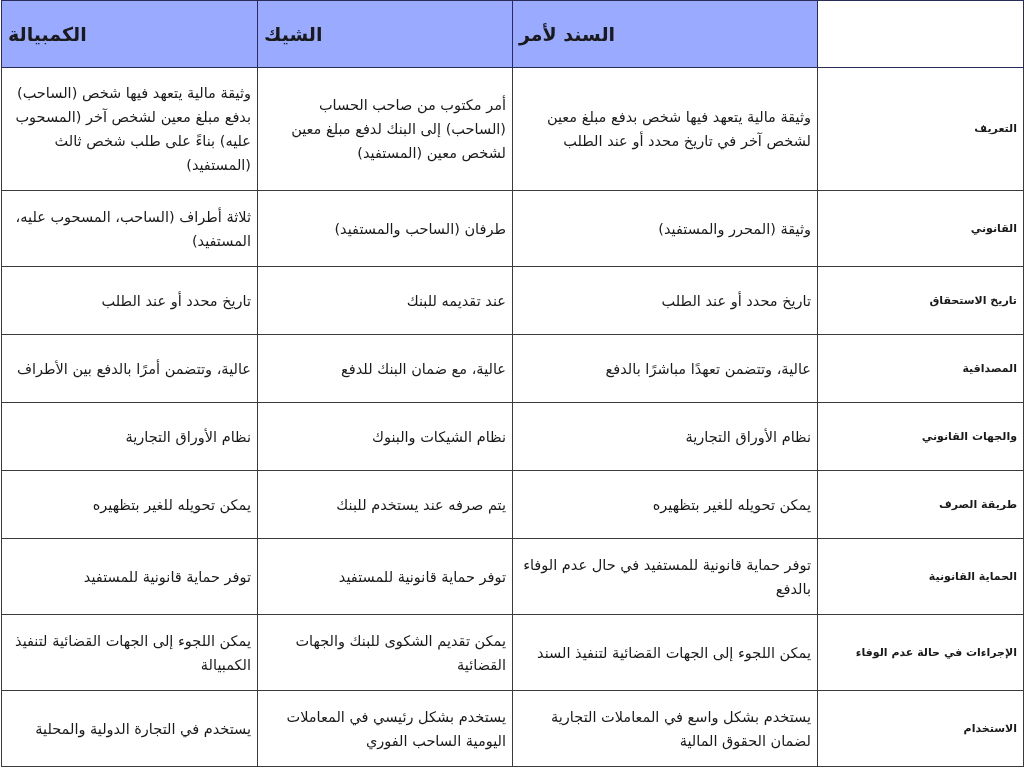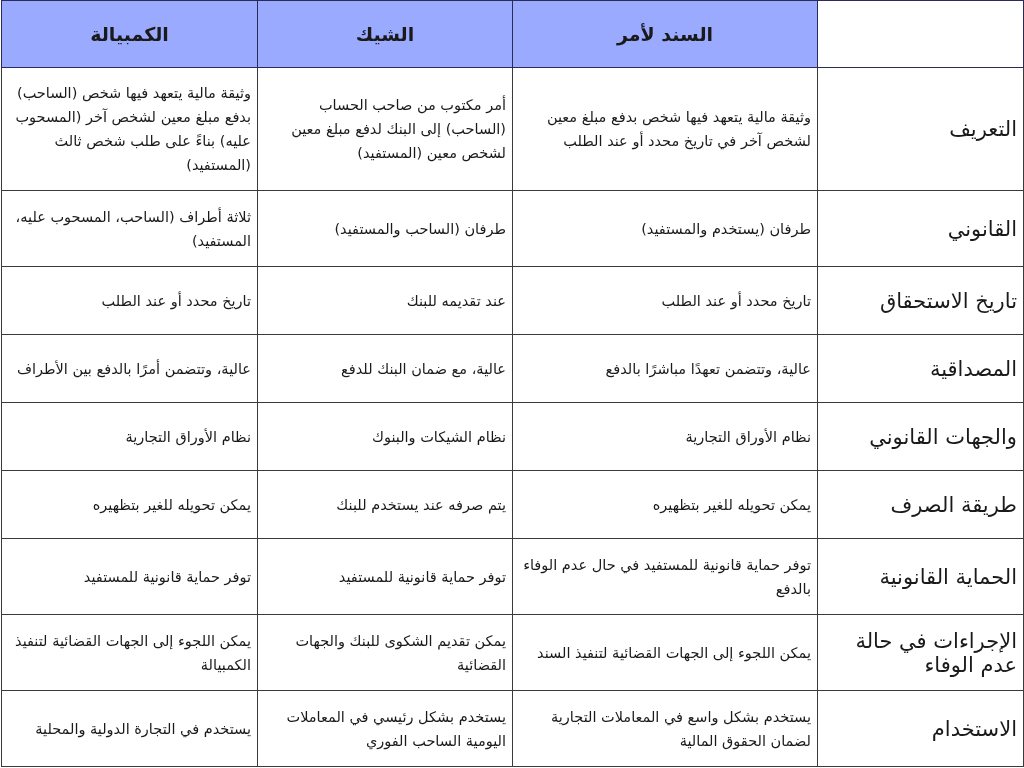--- a/index.html
+++ b/index.html
@@ -18,27 +18,27 @@
     color: #1a1a1a;
     font-size: 14.5px;
     line-height: 24px;
     padding: 0 6px 0 6px;
   }
   table.cmp th {
     background: #9aabff;
     height: 66px;
     font-size: 19px;
     font-weight: bold;
-    text-align: center;
+    text-align: left;
     border-color: #2b2b5a;
   }
   table.cmp th.blank { background: #ffffff; }
   table.cmp td.label {
-    font-weight: normal;
-    font-size: 21px;
+    font-weight: bold;
+    font-size: 11px;
     line-height: 24px;
   }
   col.c-label { width: 206px; }
   col.c-prom { width: 305px; }
   col.c-cheque { width: 255px; }
   col.c-bill { width: 256px; }
   tr.r0 { height: 123px; }
   tr.r1 { height: 76px; }
   tr.r2 { height: 68px; }
   tr.r3 { height: 68px; }
@@ -68,21 +68,21 @@
   </thead>
   <tbody>
     <tr class="r0">
       <td class="label">التعريف</td>
       <td>وثيقة مالية يتعهد فيها شخص بدفع مبلغ معين لشخص آخر في تاريخ محدد أو عند الطلب</td>
       <td>أمر مكتوب من صاحب الحساب (الساحب) إلى البنك لدفع مبلغ معين لشخص معين (المستفيد)</td>
       <td>وثيقة مالية يتعهد فيها شخص (الساحب) بدفع مبلغ معين لشخص آخر (المسحوب عليه) بناءً على طلب شخص ثالث (المستفيد)</td>
     </tr>
     <tr class="r1">
       <td class="label">القانوني</td>
-      <td>طرفان (يستخدم والمستفيد)</td>
+      <td>وثيقة (المحرر والمستفيد)</td>
       <td>طرفان (الساحب والمستفيد)</td>
       <td>ثلاثة أطراف (الساحب، المسحوب عليه، المستفيد)</td>
     </tr>
     <tr class="r2">
       <td class="label">تاريخ الاستحقاق</td>
       <td>تاريخ محدد أو عند الطلب</td>
       <td>عند تقديمه للبنك</td>
       <td>تاريخ محدد أو عند الطلب</td>
     </tr>
     <tr class="r3">

